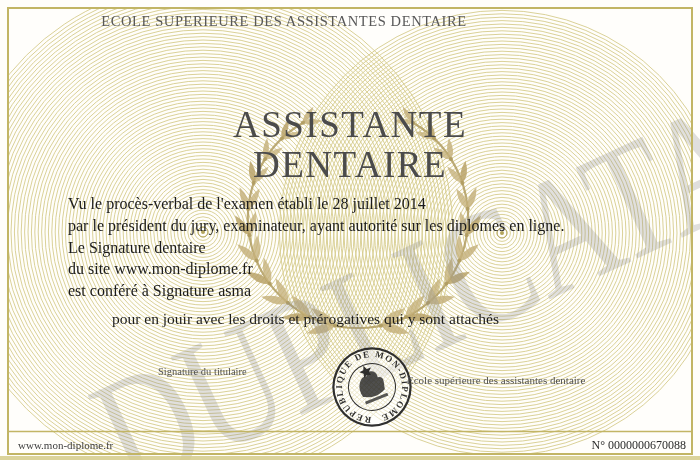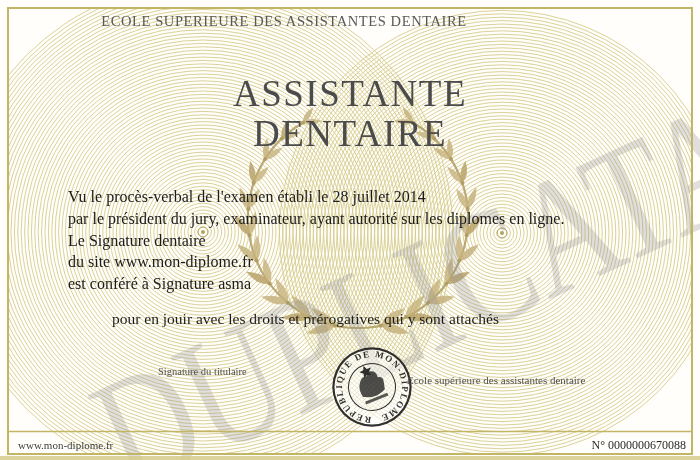--- a/index.html
+++ b/index.html
@@ -278,26 +278,26 @@
       <g fill="#1f1f1f">
         <path d="M372 364 l1.8 4.2 4.4 .4 -3.3 3 1 4.4 -3.9 -2.3 -3.9 2.3 1 -4.4 -3.3 -3 4.4 -.4 Z"></path>
         <path opacity="0.85" d="M362 379 q4 -6 9 -4 q2 -5 6 -3 q5 2 4 8 q5 1 4 6 l-2 8 q-8 4 -16 2 l-7 -3 q-2 -8 2 -14 Z"></path>
         <path opacity="0.8" d="M360 398 h24 v3 h-24 Z"></path>
       </g>
     </g>
   </svg>
 
   <div class="txt school-header">ECOLE SUPERIEURE DES ASSISTANTES DENTAIRE</div>
 
-  <div class="main-title txt" style="white-space:normal;">
+  <div class="main-title txt" style="white-space:normal;margin-top:31px;">
     <div>ASSISTANTE</div>
     <div>DENTAIRE</div>
   </div>
 
-  <div class="txt body-block" style="white-space:normal;">
+  <div class="txt body-block" style="white-space:normal;margin-top:7px;">
     <div>Vu le procès-verbal de l'examen établi le 28 juillet 2014</div>
     <div>par le président du jury, examinateur, ayant autorité sur les diplomes en ligne.</div>
     <div>Le Signature dentaire</div>
     <div>du site www.mon-diplome.fr</div>
     <div>est conféré à Signature asma</div>
   </div>
 
   <div class="txt closing-line">pour en jouir avec les droits et prérogatives qui y sont attachés</div>
 
   <div class="txt signature-label">Signature du titulaire</div>

